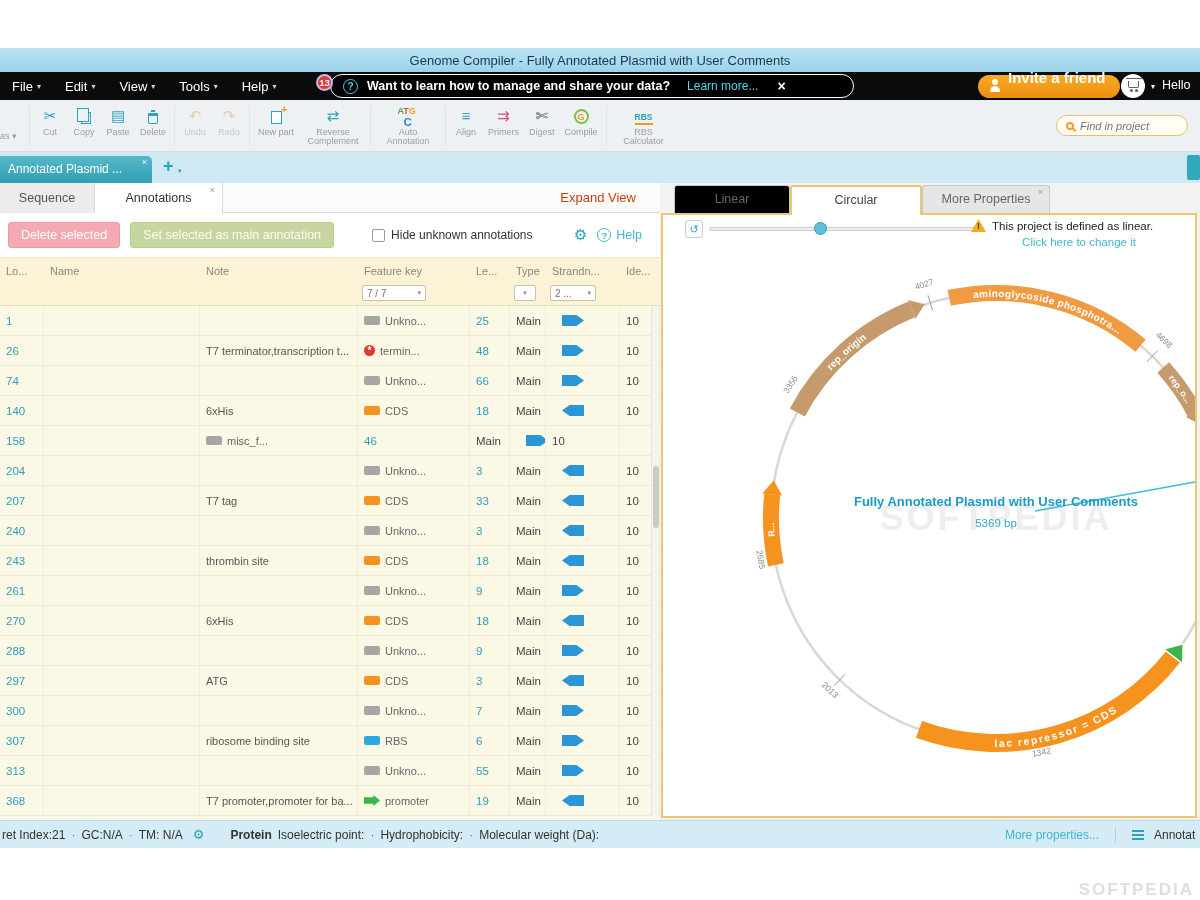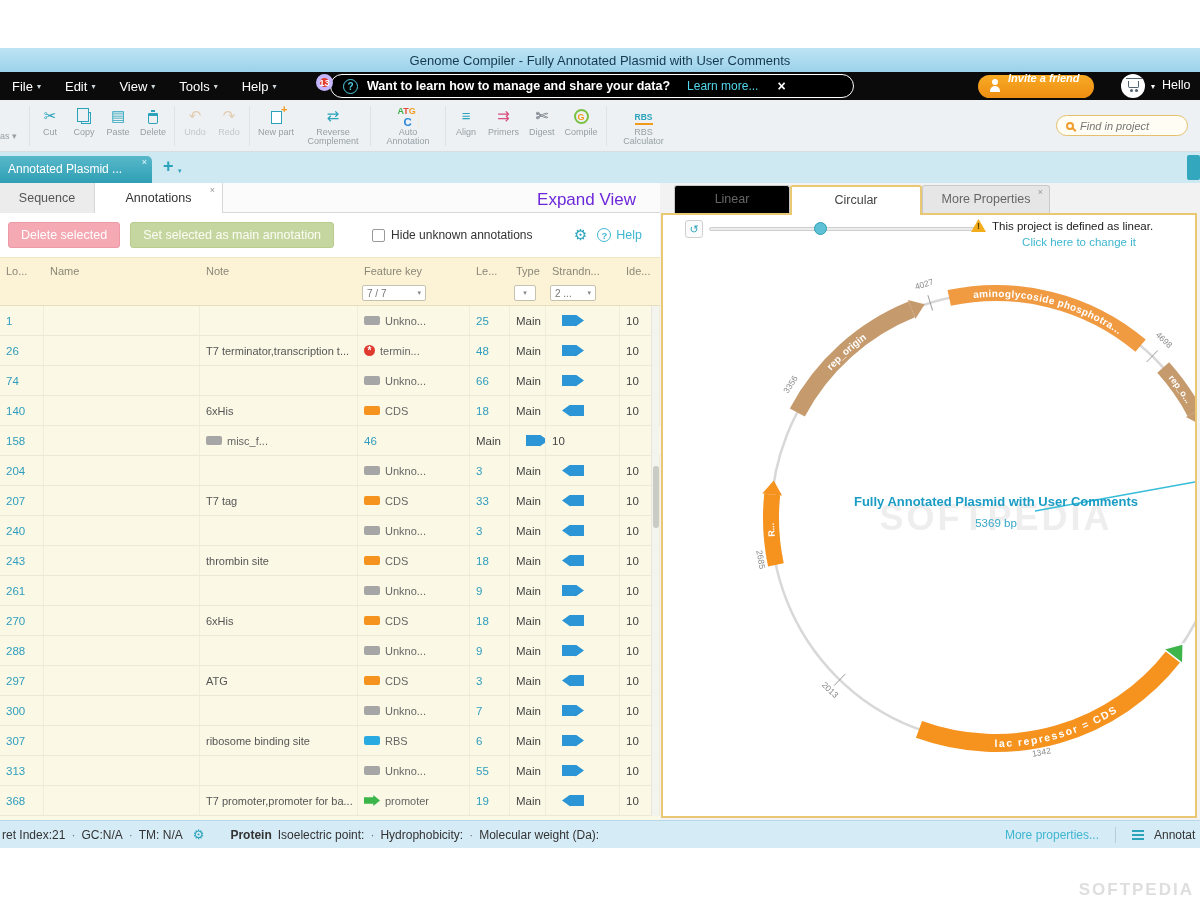--- a/index.html
+++ b/index.html
@@ -12,31 +12,31 @@
     background:linear-gradient(#bde4f4,#9cd2ea); display:flex; align-items:center; justify-content:center;
     font-size:13px; color:#15384f; }
 
   
   .menubar { position:absolute; top:72px; left:0; width:1200px; height:28px; background:#0b0b0b;
     display:flex; align-items:center; color:#fff; font-size:13px; }
   .menu-item { display:flex; align-items:center; gap:4px; padding:0 12px; height:100%; cursor:default; }
   .menu-item .chev { font-size:8px; color:#cfd6da; }
   .notif-badge { position:absolute; left:316px; top:2px; width:17px; height:17px; border-radius:50%;
     background:#e23b2e; color:#fff; font-size:9.5px; font-weight:bold; display:flex; align-items:center;
-    justify-content:center; z-index:3; border:4px solid #c4b5fd; }
+    justify-content:center; z-index:3; border:2px solid #c4b5fd; }
   .banner { position:absolute; left:330px; top:2px; width:524px; height:24px; border:1px solid #fff;
     border-radius:13px; background:#000; display:flex; align-items:center; gap:9px; padding:0 12px; }
   .q-icon { width:15px; height:15px; border-radius:50%; border:1.5px solid #4fd0e8; color:#4fd0e8;
     font-size:10px; font-weight:bold; display:flex; align-items:center; justify-content:center; flex:none; }
   .banner-text { font-weight:bold; font-size:12.5px; white-space:nowrap; }
   .banner-link { color:#53d6ec; font-size:12px; white-space:nowrap; margin-left:8px; }
   .banner-close { margin-left:10px; font-size:14px; font-weight:bold; color:#fff; }
   .invite-btn { position:absolute; left:978px; top:2.5px; height:23px; padding:0 14px 17px 30px; border-radius:12px;
-    background:linear-gradient(#f8ab25,#ee8d12); color:#fff; font-size:11px; font-weight:bold;
-    display:flex; align-items:center; white-space:nowrap;font-style:italic; }
+    background:linear-gradient(#f8ab25,#ee8d12); color:#fff; font-size:15px; font-weight:bold;
+    display:flex; align-items:center; white-space:nowrap; }
   .icon-person { position:absolute; left:10px; top:4px; width:14px; height:14px; }
   .icon-person::before { content:""; position:absolute; left:4px; top:0; width:6px; height:6px;
     border-radius:50%; background:#fff; }
   .icon-person::after { content:""; position:absolute; left:2px; top:7px; width:10px; height:6px;
     border-radius:5px 5px 0 0; background:#fff; }
   .cart-circle { position:absolute; left:1121px; top:2px; width:24px; height:24px; border-radius:50%;
     background:#fff; display:flex; align-items:center; justify-content:center; }
   .icon-cart { position:relative; width:11px; height:7px; border:1.5px solid #51646f; border-top:none;
     border-radius:0 0 2px 2px; margin-bottom:4px; }
   .icon-cart::before { content:""; position:absolute; left:-3px; top:-3px; width:16px; height:1.5px; background:#51646f; }
@@ -95,21 +95,21 @@
   .main { position:absolute; top:183px; left:0; width:1200px; height:637px; background:#fff; }
 
   
   .left-panel { position:absolute; left:0; top:0; width:660px; height:637px; background:#fff; }
   .lp-tabs { position:absolute; top:0; left:0; width:660px; height:30px; background:#fbfbfb;
     border-bottom:1px solid #d7d7d7; }
   .lp-tab { position:absolute; top:0; height:30px; font-size:12.5px; line-height:30px; text-align:center; }
   .lp-tab.seq { left:0; width:95px; background:#ececec; border-right:1px solid #d7d7d7; color:#555; }
   .lp-tab.ann { left:95px; width:128px; background:#fff; border-right:1px solid #d7d7d7; color:#333; }
   .lp-tab .tab-close { position:absolute; top:3px; right:7px; font-size:9px; color:#999; line-height:9px; }
-  .expand-view { position:absolute; right:24px; top:7px; color:#6d28d9; font-size:17px; }
+  .expand-view { position:absolute; right:24px; top:7px; color:#c2410c; font-size:13px; }
   .lp-actions { position:absolute; top:30px; left:0; width:660px; height:44px; background:#fff;
     display:flex; align-items:center; gap:10px; padding:0 18px 0 8px; }
   .btn-delete { background:#f4a9b3; border:1px solid #ec9aa7; color:#fff; font-size:12.5px;
     padding:5px 12px; border-radius:3px; white-space:nowrap; }
   .btn-setmain { background:#c6d6a0; border:1px solid #b9cc8d; color:#fbfdf4; font-size:12.5px;
     padding:5px 12px; border-radius:3px; white-space:nowrap; }
   .chk-wrap { margin-left:28px; display:flex; align-items:center; gap:6px; }
   .checkbox { width:13px; height:13px; border:1px solid #999; background:#fff; border-radius:2px; flex:none; }
   .chk-label { font-size:12px; color:#333; white-space:nowrap; }
   .gear { margin-left:auto; color:#2ba3bb; font-size:15px; }

